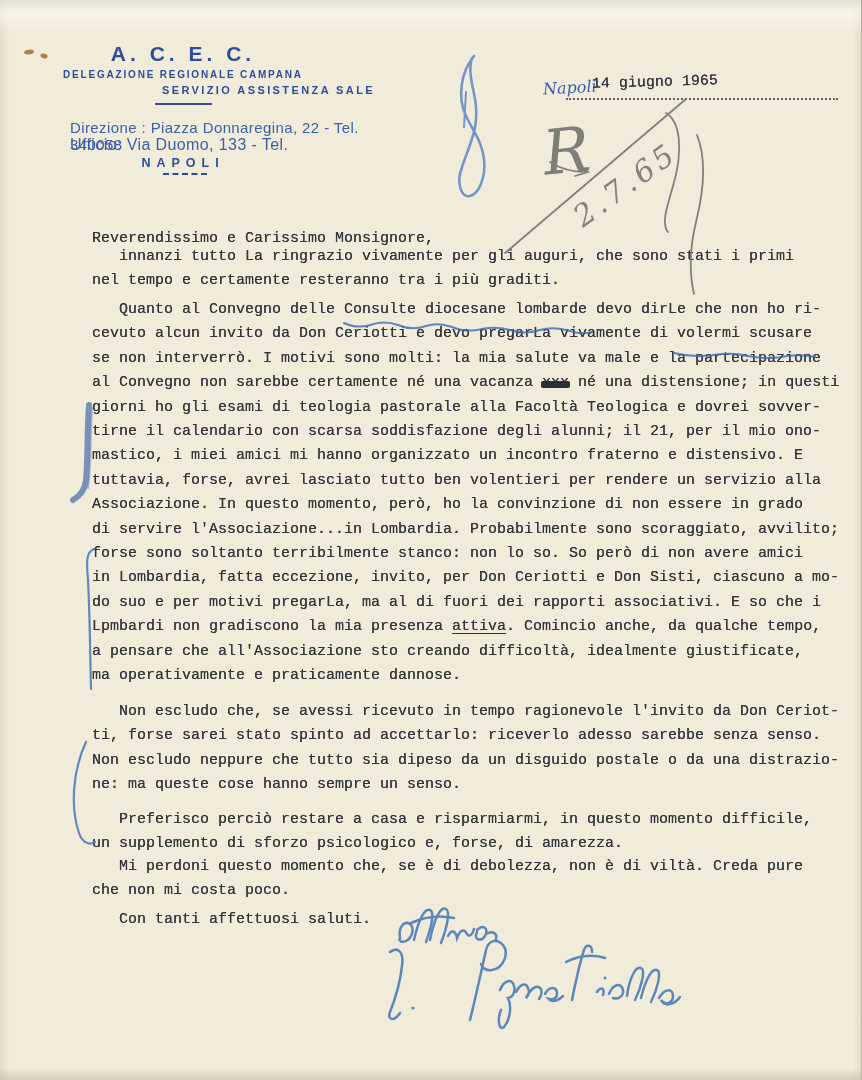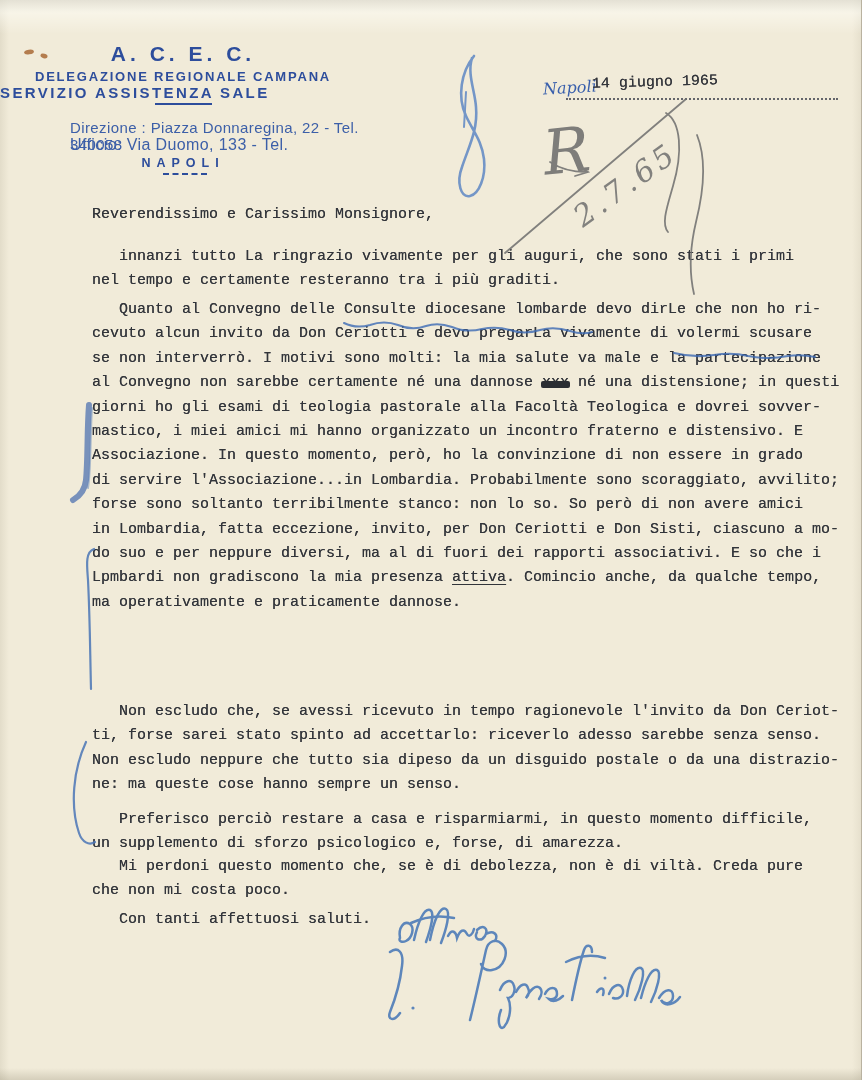--- a/index.html
+++ b/index.html
@@ -12,23 +12,23 @@
       linear-gradient(90deg, rgba(100,92,66,.10), rgba(100,92,66,0) 9px),
       linear-gradient(270deg, rgba(100,92,66,.08), rgba(100,92,66,0) 9px);
     background-color:#f1ebd9;
     font-family:"Liberation Sans",sans-serif;
   }
   
   .lh{position:absolute;left:0;top:0;width:366px;color:#2e4f9e;}
   .lh-org{position:absolute;left:0;top:42px;width:366px;text-align:center;
     font-size:21px;letter-spacing:4px;font-weight:bold;color:#2d4d9c;}
   .lh-div{position:absolute;left:0;top:69px;width:366px;text-align:center;
-    font-size:13px;letter-spacing:1.8px;font-weight:bold;color:#2d4d9c;}
-  .lh-srv{position:absolute;left:0;top:84px;width:366px;text-align:left;
-    font-size:15px;letter-spacing:2.4px;font-weight:bold;color:#2d4d9c;}
+    font-size:10px;letter-spacing:1.8px;font-weight:bold;color:#2d4d9c;}
+  .lh-srv{position:absolute;left:0;top:84px;width:366px;text-align:right;
+    font-size:11px;letter-spacing:2.4px;font-weight:bold;color:#2d4d9c;padding-left:9px;}
   .lh-rule1{position:absolute;left:155px;top:103px;width:57px;height:2px;background:#2d4d9c;}
   .lh-addr1{position:absolute;left:70px;top:119px;font-size:15px;letter-spacing:.4px;color:#3c5fa8;}
   .lh-addr2{position:absolute;left:70px;top:136px;font-size:16px;letter-spacing:.4px;color:#3c5fa8;}
   .lh-city{position:absolute;left:0;top:156px;width:366px;text-align:center;
     font-size:12.5px;letter-spacing:6px;font-weight:bold;color:#2d4d9c;}
   .lh-rule2{position:absolute;left:163px;top:173px;width:44px;height:0;
     border-bottom:2px dashed #2d4d9c;}
   
   .date-dots{position:absolute;left:566px;top:84px;width:272px;height:14px;
     border-bottom:2px dotted #4c4e58;opacity:.85;}
@@ -62,42 +62,45 @@
     <div class="lh-addr1">Direzione : Piazza Donnaregina, 22 - Tel. 340058</div>
     <div class="lh-addr2">Ufficio: Via Duomo, 133 - Tel.</div>
     <div class="lh-city">NAPOLI</div>
     <div class="lh-rule2"></div>
   </div>
 
   <div class="date-dots"></div>
   <div class="date-place">Napoli</div>
   <div class="date-typed">14 giugno 1965</div>
 
-  <div class="par" style="top:203px">
+  <div class="par" style="top:227px">
     <div class="tline">Reverendissimo e Carissimo Monsignore,</div>
   </div>
 
   <div class="par" style="top:245px">
     <div class="tline">   innanzi tutto La ringrazio vivamente per gli auguri, che sono stati i primi</div>
     <div class="tline">nel tempo e certamente resteranno tra i più graditi.</div>
   </div>
 
   <div class="par" style="top:298px">
     <div class="tline">   Quanto al Convegno delle Consulte diocesane lombarde devo dirLe che non ho ri-</div>
     <div class="tline">cevuto alcun invito da Don Ceriotti e devo pregarLa vivamente di volermi scusare</div>
     <div class="tline">se non interverrò. I motivi sono molti: la mia salute va male e la partecipazione</div>
-    <div class="tline"><span>al Convegno non sarebbe certamente né una dannose </span><span class="struck">xxx</span><span> né una distensione; in questi</span></div>
+    <div class="tline"><span>al Convegno non sarebbe certamente né una vacanza </span><span class="struck">xxx</span><span> né una distensione; in questi</span></div>
     <div class="tline">giorni ho gli esami di teologia pastorale alla Facoltà Teologica e dovrei sovver-</div>
+    <div class="tline">tirne il calendario con scarsa soddisfazione degli alunni; il 21, per il mio ono-</div>
     <div class="tline">mastico, i miei amici mi hanno organizzato un incontro fraterno e distensivo. E</div>
+    <div class="tline">tuttavia, forse, avrei lasciato tutto ben volentieri per rendere un servizio alla</div>
     <div class="tline">Associazione. In questo momento, però, ho la convinzione di non essere in grado</div>
     <div class="tline">di servire l'Associazione...in Lombardia. Probabilmente sono scoraggiato, avvilito;</div>
     <div class="tline">forse sono soltanto terribilmente stanco: non lo so. So però di non avere amici</div>
     <div class="tline">in Lombardia, fatta eccezione, invito, per Don Ceriotti e Don Sisti, ciascuno a mo-</div>
-    <div class="tline">do suo e per neppure diversi, ma al di fuori dei rapporti associativi. E so che i</div>
+    <div class="tline">do suo e per motivi pregarLa, ma al di fuori dei rapporti associativi. E so che i</div>
     <div class="tline"><span>Lpmbardi non gradiscono la mia presenza </span><span class="u">attiva</span><span>. Comincio anche, da qualche tempo,</span></div>
+    <div class="tline">a pensare che all'Associazione sto creando difficoltà, idealmente giustificate,</div>
     <div class="tline">ma operativamente e praticamente dannose.</div>
   </div>
 
   <div class="par" style="top:700px">
     <div class="tline">   Non escludo che, se avessi ricevuto in tempo ragionevole l'invito da Don Ceriot-</div>
     <div class="tline">ti, forse sarei stato spinto ad accettarlo: riceverlo adesso sarebbe senza senso.</div>
     <div class="tline">Non escludo neppure che tutto sia dipeso da un disguido postale o da una distrazio-</div>
     <div class="tline">ne: ma queste cose hanno sempre un senso.</div>
   </div>
 

